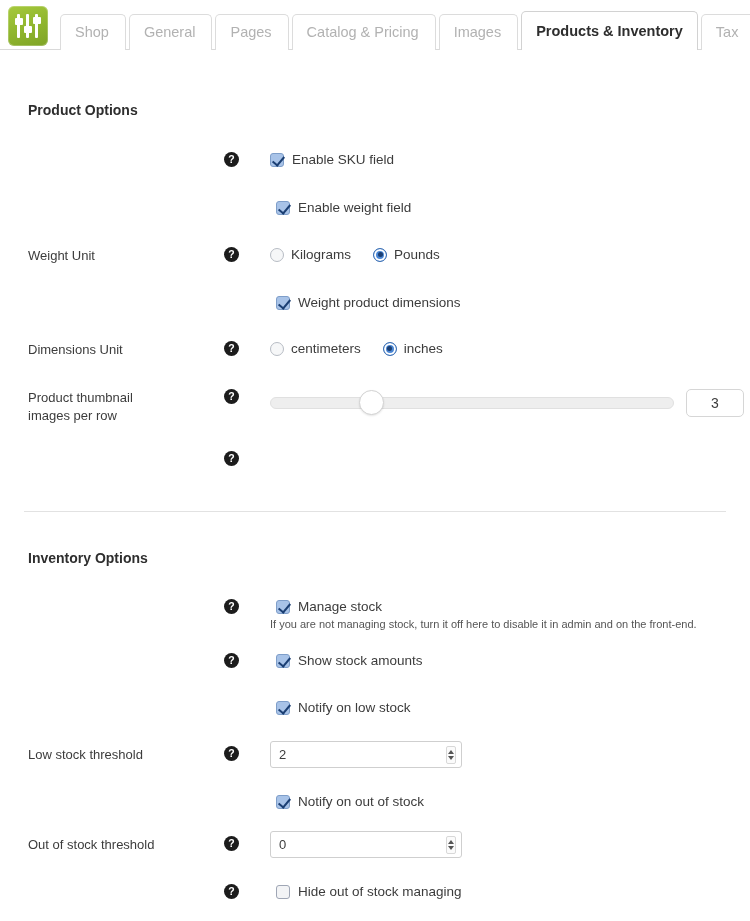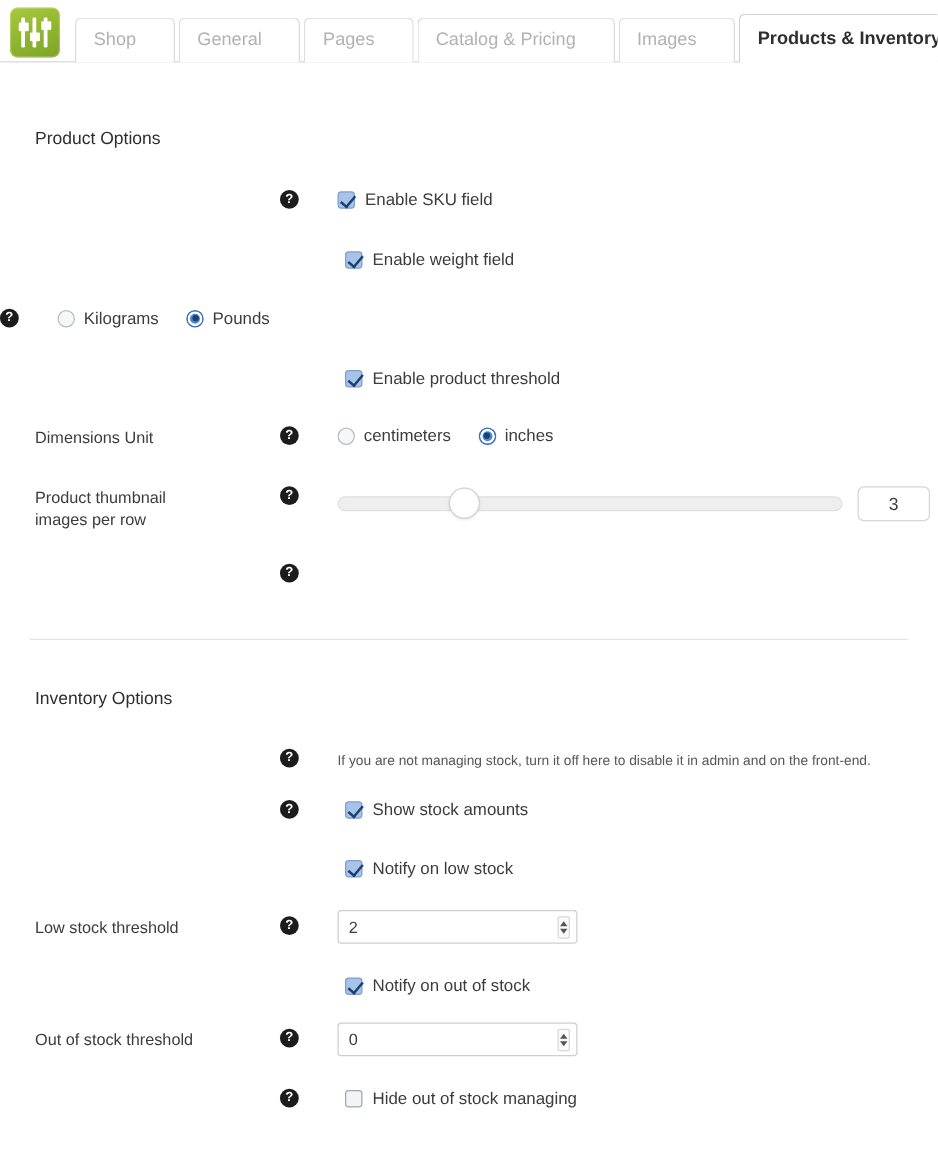--- a/index.html
+++ b/index.html
@@ -56,21 +56,21 @@
   .logo b:nth-of-type(3) { left: 24.5px; top: 11px; }
 
   .tab {
     position: relative;
     font-size: 14.5px;
     color: #b2b2b2;
     background: #ffffff;
     border: 1px solid #dcdcdc;
     border-bottom: none;
     border-radius: 5px 5px 0 0;
-    padding: 10px 30px 11px 14px;
+    padding: 10px 16px 11px 14px;
     margin-right: 3px;
     white-space: nowrap;
     line-height: 1;
     bottom: 0;
     z-index: 1;
   }
   .tab.active {
     color: #2e2e2e;
     font-weight: bold;
     z-index: 3;
@@ -82,21 +82,21 @@
     position: absolute;
     left: 0; right: 0; bottom: -1px;
     height: 2px;
     background: #ffffff;
   }
 
   
   .form { padding: 0; }
   .section-title {
     font-size: 14px;
-    font-weight: normal;
+    font-weight: bold;
     color: #2e2e2e;
     margin: 0;
     padding-left: 28px;
   }
   .row {
     display: flex;
     align-items: flex-start;
     min-height: 18px;
   }
   .row-label {
@@ -312,20 +312,21 @@
     <div class="help-col"></div>
     <div class="ctl" style="padding-left:6px">
       <div class="chk-wrap">
         <span class="chk on"></span>
         <span class="chk-label">Enable weight field</span>
       </div>
     </div>
   </div>
 
   <div class="row" style="margin-top:29px">
+    <div class="row-label">Weight Unit</div>
     <div class="help-col">
       <div class="help">?</div>
     </div>
     <div class="ctl">
       <div class="radio-group">
         <span class="rad-wrap">
           <span class="rad"></span>
           <span class="rad-label">Kilograms</span>
         </span>
         <span class="rad-wrap">
@@ -335,21 +336,21 @@
       </div>
     </div>
   </div>
 
   <div class="row" style="margin-top:30px">
     <div class="row-label"></div>
     <div class="help-col"></div>
     <div class="ctl" style="padding-left:6px">
       <div class="chk-wrap">
         <span class="chk on"></span>
-        <span class="chk-label">Enable product threshold</span>
+        <span class="chk-label">Weight product dimensions</span>
       </div>
     </div>
   </div>
 
   <div class="row" style="margin-top:28px">
     <div class="row-label">Dimensions Unit</div>
     <div class="help-col">
       <div class="help">?</div>
     </div>
     <div class="ctl">
@@ -395,20 +396,24 @@
 
   <div style="height:38px"></div>
   <div class="section-title">Inventory Options</div>
 
   <div class="row" style="margin-top:33px">
     <div class="row-label"></div>
     <div class="help-col">
       <div class="help">?</div>
     </div>
     <div class="ctl" style="padding-left:6px">
+      <div class="chk-wrap">
+        <span class="chk on"></span>
+        <span class="chk-label">Manage stock</span>
+      </div>
       <div class="desc" style="margin-left:-6px">If you are not managing stock, turn it off here to disable it in admin and on the front-end.</div>
     </div>
   </div>
 
   <div class="row" style="margin-top:23px">
     <div class="row-label"></div>
     <div class="help-col">
       <div class="help">?</div>
     </div>
     <div class="ctl" style="padding-left:6px">

